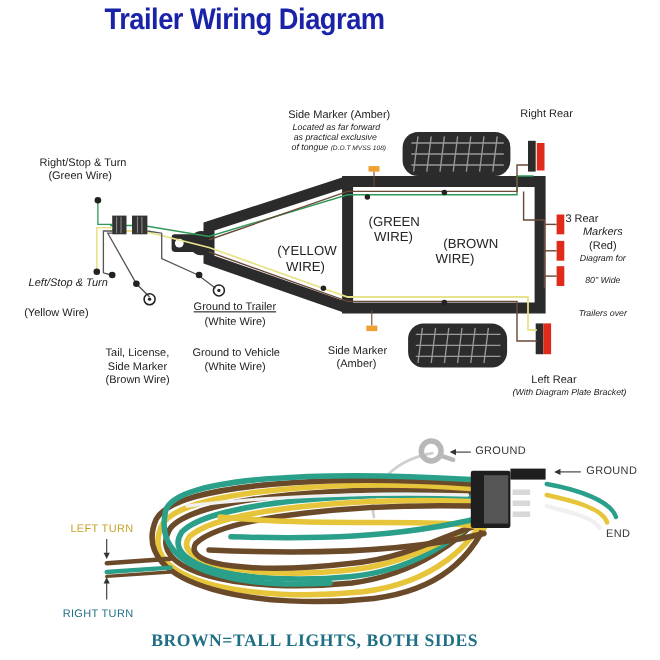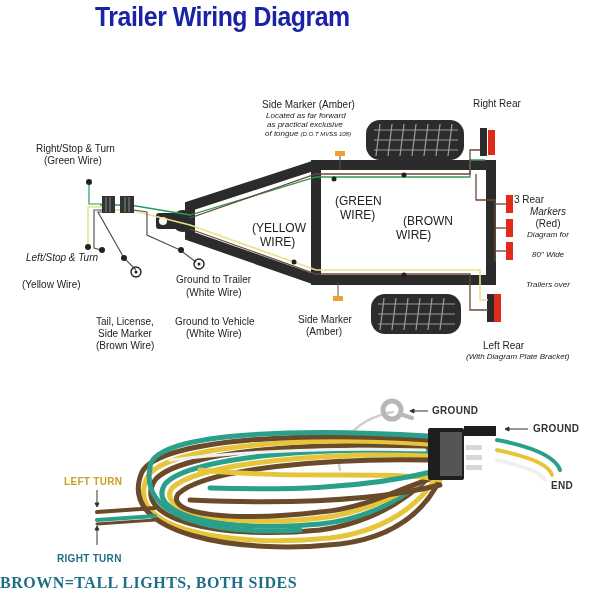--- a/index.html
+++ b/index.html
@@ -3,22 +3,22 @@
 <meta charset="utf-8">
 <style>
   html, body { margin:0; padding:0; background:#ffffff; }
   body { width:600px; height:600px; position:relative; overflow:hidden; font-family:"Liberation Sans", sans-serif; }
   .title { position:absolute; left:0; width:600px; top:0; text-align:left; padding-left:95px; box-sizing:border-box;
            font-family:"Liberation Sans", sans-serif; font-weight:bold; font-size:27px; color:#1a22a8; letter-spacing:-0.5px;
            transform:scaleX(0.92); transform-origin:95px 0; top:2px; }
   .lbl { position:absolute; font-size:10px; color:#222; text-align:center; line-height:12px; white-space:nowrap; }
   .lbl.sm { font-size:8px; line-height:10px;font-style:italic; }
   .big { position:absolute; font-size:12px; color:#222; text-align:center; line-height:14px; }
-  .photo-lbl { position:absolute; font-weight:bold; font-size:10px; letter-spacing:0.3px; }
-  .bottom-caption { position:absolute; left:0; width:572px; top:574px; text-align:left;
+  .photo-lbl { position:absolute; font-weight:normal; font-size:10px; letter-spacing:0.3px; }
+  .bottom-caption { position:absolute; left:0; width:572px; top:574px; text-align:center;
           font-family:"Liberation Serif", serif; font-weight:bold; font-size:16px; color:#1e6f86; letter-spacing:0.5px; }
   svg { position:absolute; left:0; top:0; }
 </style>
 </head>
 <body>
 
 <div class="title">Trailer Wiring Diagram</div>
 
 <svg width="600" height="600" viewBox="0 0 600 600">
 
@@ -191,21 +191,21 @@
 <div class="lbl sm" style="left:522px;top:250px;width:52px;">80" Wide</div>
 
 <div class="lbl" style="left:483px;top:340px;">Left Rear</div>
 <div class="lbl sm" style="left:466px;top:352px;">(With Diagram Plate Bracket)</div>
 
 <div class="lbl" style="left:36px;top:143px;">Right/Stop &amp; Turn</div>
 <div class="lbl" style="left:44px;top:155px;">(Green Wire)</div>
 <div class="lbl" style="left:26px;top:252px;font-style:italic;">Left/Stop &amp; Turn</div>
 <div class="lbl" style="left:22px;top:279px;">(Yellow Wire)</div>
 
-<div class="lbl" style="left:176px;top:274px;">Ground to Trailer</div>
+<div class="lbl" style="left:176px;top:274px;text-decoration:underline;">Ground to Trailer</div>
 <div class="lbl" style="left:186px;top:287px;">(White Wire)</div>
 
 <div class="lbl" style="left:96px;top:316px;">Tail, License,</div>
 <div class="lbl" style="left:98px;top:328px;">Side Marker</div>
 <div class="lbl" style="left:96px;top:340px;">(Brown Wire)</div>
 
 <div class="lbl" style="left:175px;top:316px;">Ground to Vehicle</div>
 <div class="lbl" style="left:186px;top:328px;">(White Wire)</div>
 
 <div class="lbl" style="left:298px;top:314px;">Side Marker</div>

